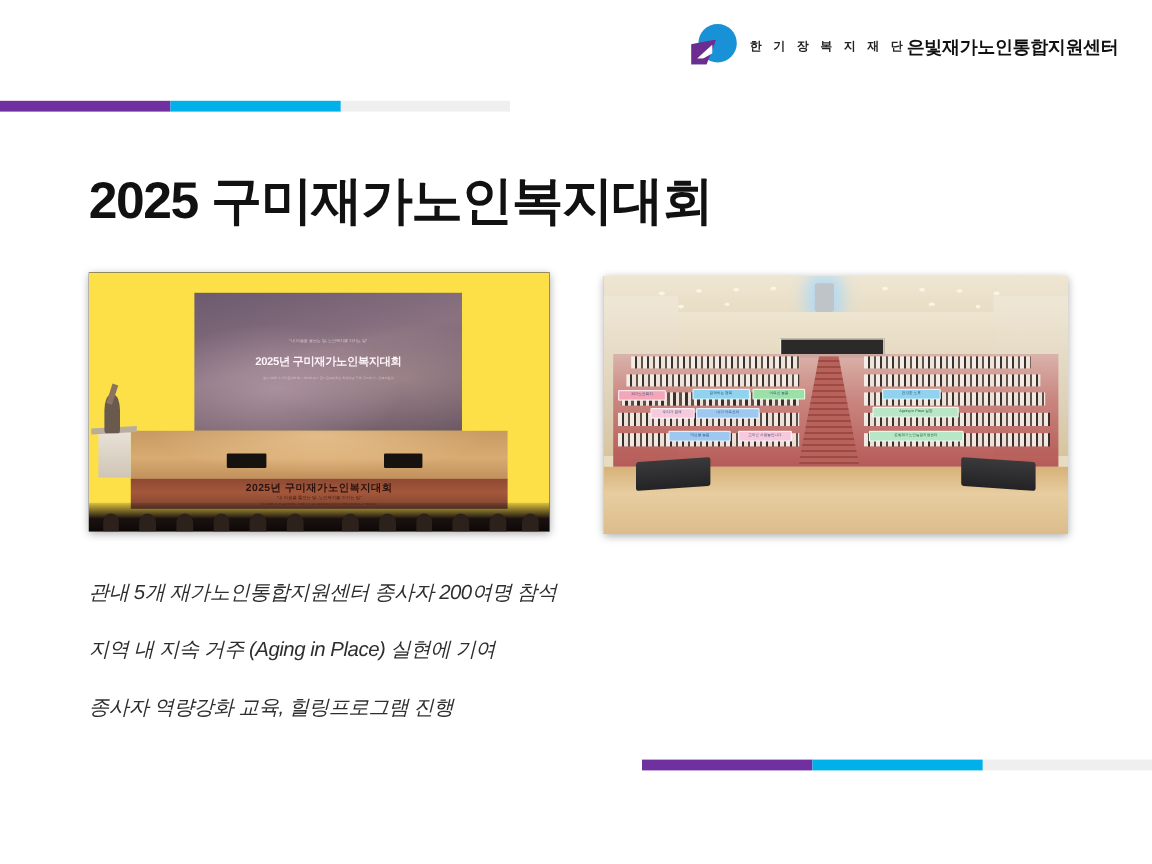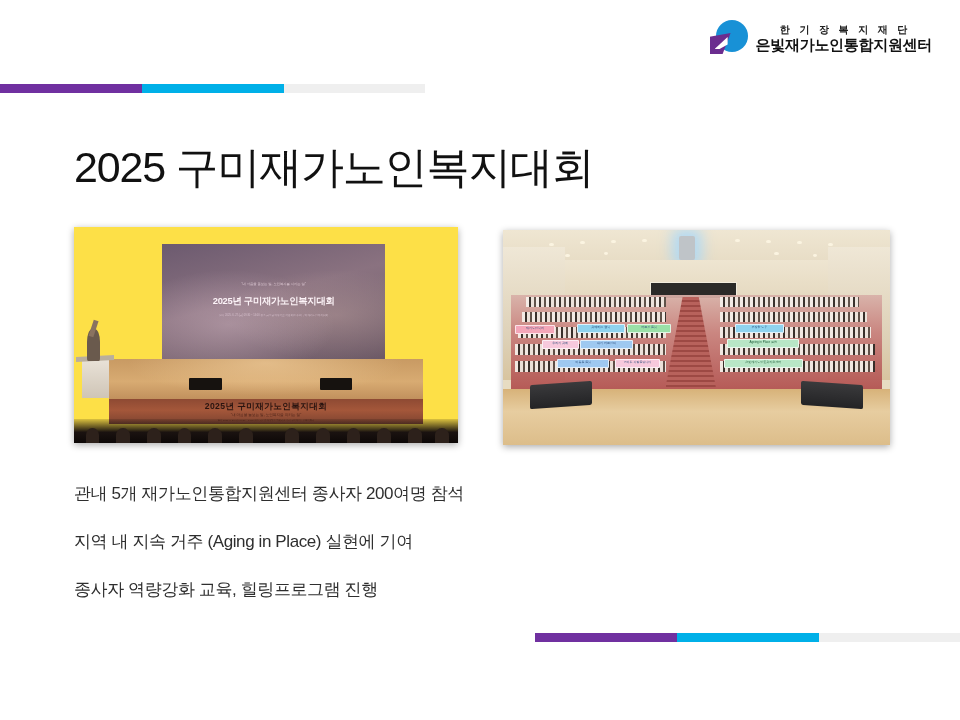--- a/index.html
+++ b/index.html
@@ -54,21 +54,21 @@
   }
   .logo-mark .wedge-inner {
     position: absolute;
     left: 5px; top: 17px;
     width: 13px; height: 12px;
     background: #ffffff;
     clip-path: polygon(0% 100%, 100% 0%, 100% 62%, 38% 100%);
   }
   .logo-text {
     display: flex;
-    flex-direction: column;
+    flex-direction: row;
     align-items: center;
     line-height: 1.1;
   }
   .logo-text .foundation {
     font-size: 10px;
     font-weight: bold;
     letter-spacing: 3.4px;
     color: #222222;
     padding-left: 3px;
   }
@@ -99,21 +99,21 @@
   .bar .seg-purple { flex: 0 0 142px; background: #7030a0; }
   .bar .seg-cyan   { flex: 0 0 142px; background: #00b0e8; }
   .bar .seg-gray   { flex: 1 1 auto;  background: #efefef; }
 
   
   .slide-title {
     position: absolute;
     left: 74px;
     top: 139px;
     font-size: 43px;
-    font-weight: normal;
+    font-weight: bold;
     color: #111111;
     letter-spacing: -1.2px;
     white-space: nowrap;
     text-align: right;
   }
 
   
   .photo {
     position: absolute;
     overflow: hidden;
@@ -376,20 +376,21 @@
   .p2-speakerbox.sb-r { right: 7%; transform: skewY(4deg); }
 
   
   .body-list {
     position: absolute;
     left: 74px;
     top: 482px;
     display: flex;
     flex-direction: column;
     gap: 25px;
+    font-style: italic;
   }
   .body-line {
     font-size: 17px;
     color: #2e2e2e;
     letter-spacing: -0.4px;
     white-space: nowrap;
   }
 </style>
 </head>
 <body>

